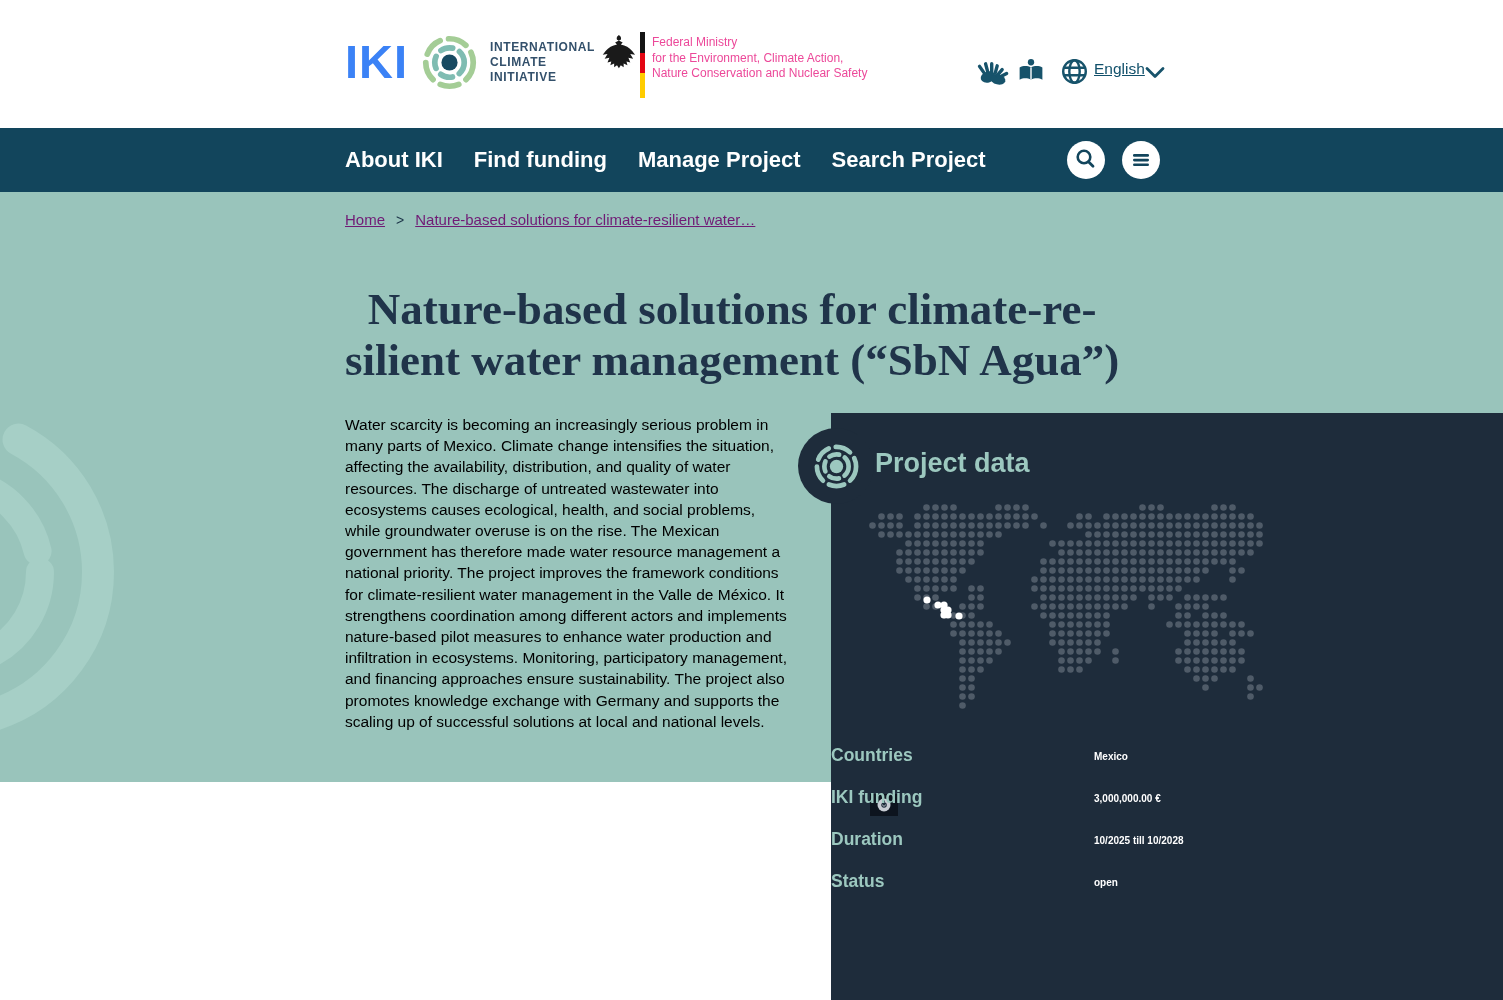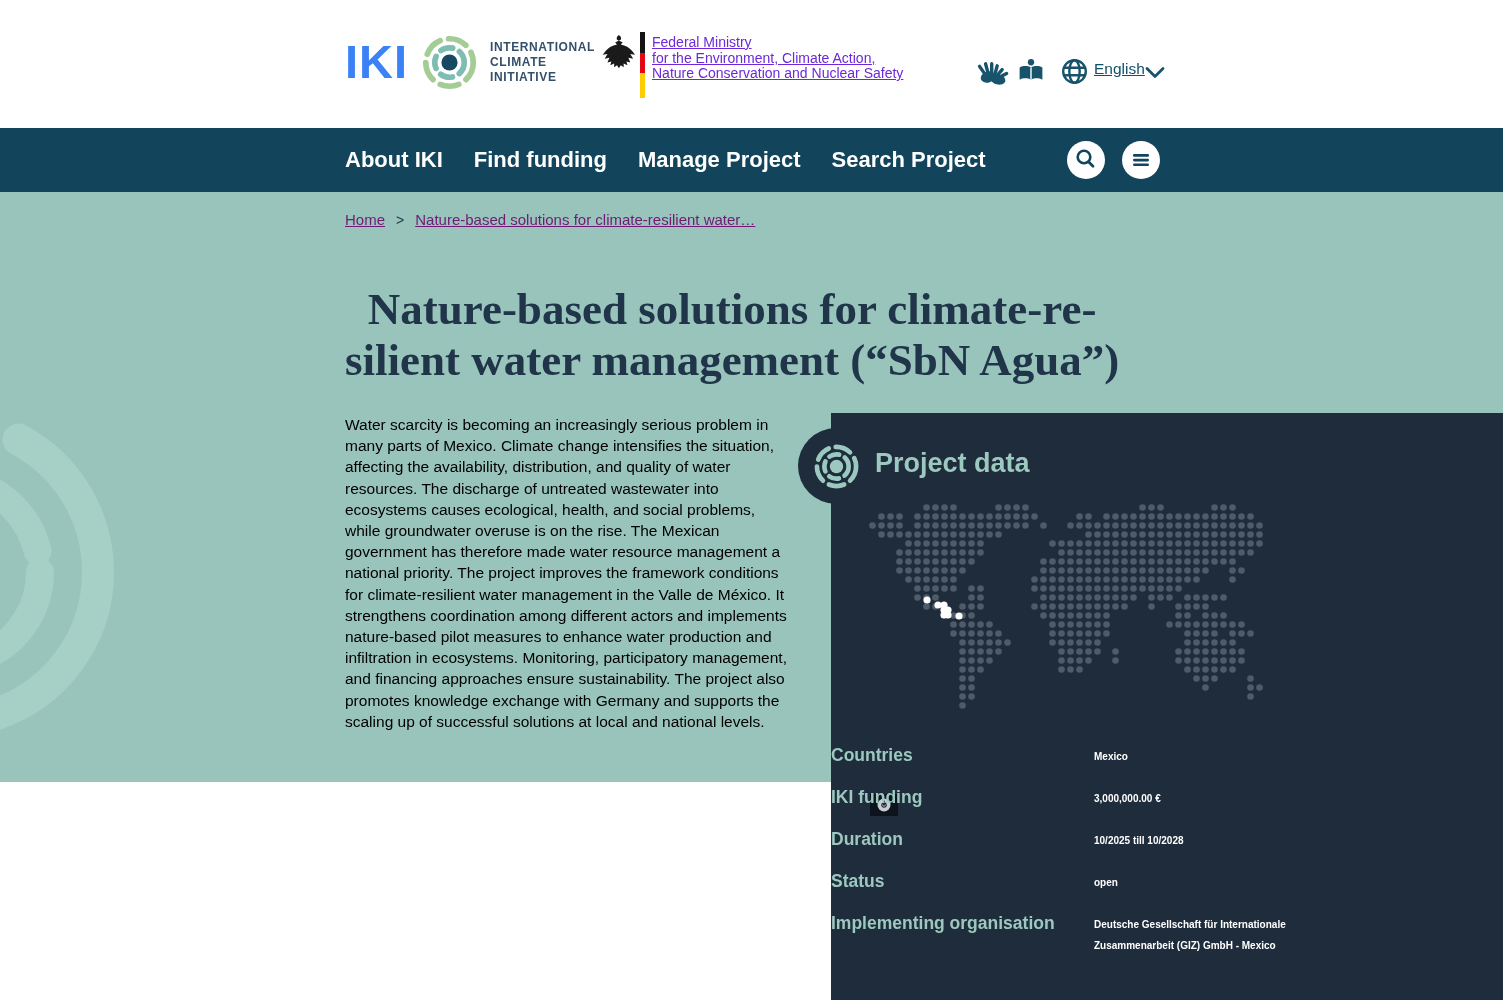--- a/index.html
+++ b/index.html
@@ -14,21 +14,21 @@
   .brand-ring { margin-left:13px; }
   .tagline { margin-left:12px; display:flex; flex-direction:column; justify-content:center; }
   .tagline span { font-size:12px; font-weight:700; color:#33506b; letter-spacing:.6px; line-height:15px; }
 
   .ministry { position:absolute; left:598px; top:30px; display:flex; cursor:pointer; }
   .flag-stripe { width:5px; height:66px; margin:2px 7px 0 4px; display:flex; flex-direction:column; }
   .flag-stripe .b1 { flex:1; background:var(--flag-black); }
   .flag-stripe .b2 { flex:1; background:var(--flag-red); }
   .flag-stripe .b3 { flex:1.2; background:var(--flag-gold); }
   .ministry-text { padding-top:5px; display:flex; flex-direction:column; }
-  .ministry-text span { font-size:14px; color:#6d28d9; line-height:15.5px;text-decoration:underline; }
+  .ministry-text span { font-size:12px; color:#ec4899; line-height:15.5px; }
 
   .tool { position:absolute; cursor:pointer; }
   .lang-link { position:absolute; left:1094px; top:60px; font-size:15.5px; color:#11506b; text-decoration:underline; cursor:pointer; }
 
   
   .main-nav { position:absolute; top:128px; left:0; width:100%; height:64px; background:var(--nav-bg); }
   .nav-links { position:absolute; left:345px; top:0; height:100%; display:flex; align-items:center; gap:31px; }
   .nav-links a { color:#ffffff; font-size:22px; font-weight:600; text-decoration:none; cursor:pointer; }
   .circle-btn { position:absolute; top:13px; width:38px; height:38px; border:none; border-radius:50%; background:#ffffff; cursor:pointer; display:flex; align-items:center; justify-content:center; padding:0; }
   .circle-btn.search { left:1067px; }
@@ -692,20 +692,16 @@
         <dd class="field-value">3,000,000.00 €</dd>
       </div>
       <div class="field-row">
         <dt class="field-label">Duration</dt>
         <dd class="field-value">10/2025 till 10/2028</dd>
       </div>
       <div class="field-row">
         <dt class="field-label">Status</dt>
         <dd class="field-value">open</dd>
       </div>
-      <div class="field-row">
-        <dt class="field-label">Implementing organisation</dt>
-        <dd class="field-value">Deutsche Gesellschaft für Internationale Zusammenarbeit (GIZ) GmbH - Mexico</dd>
-      </div>
     </dl>
   </aside>
 
 </div>
 
 </body></html>

